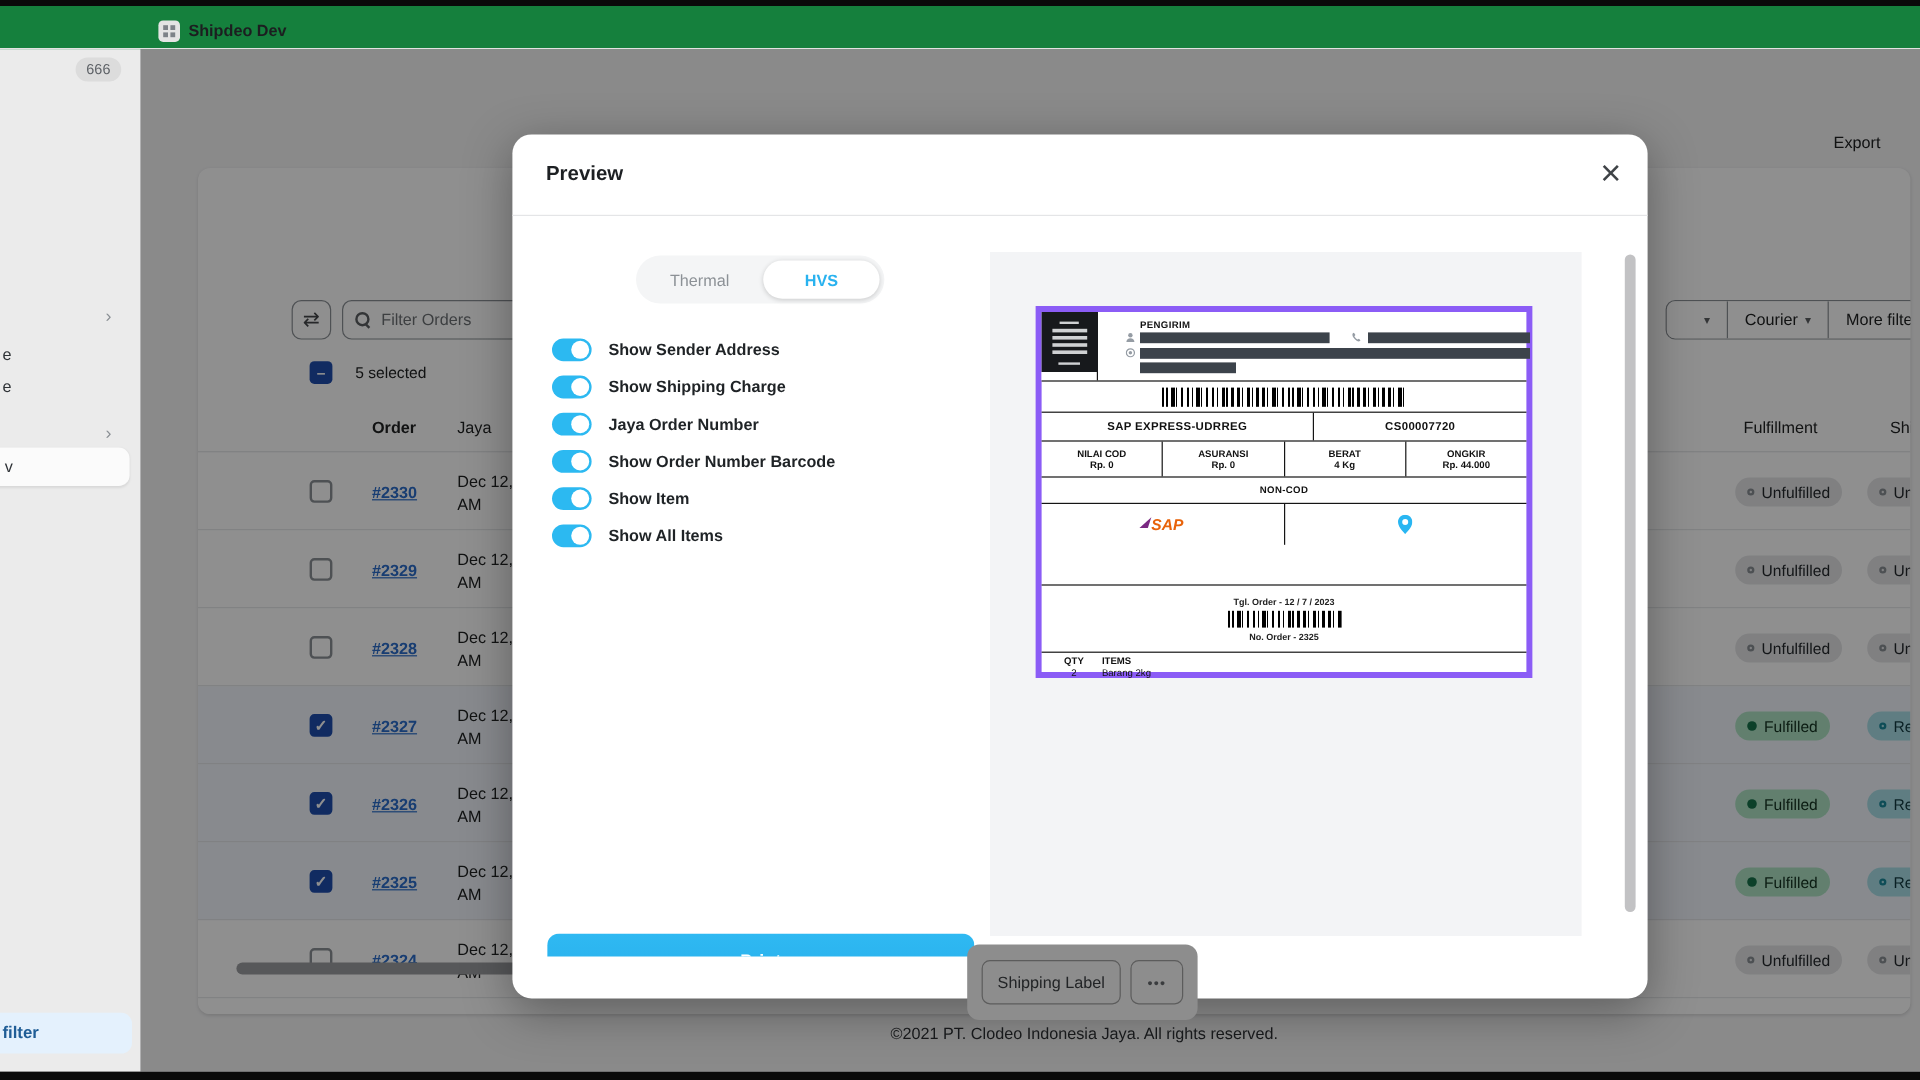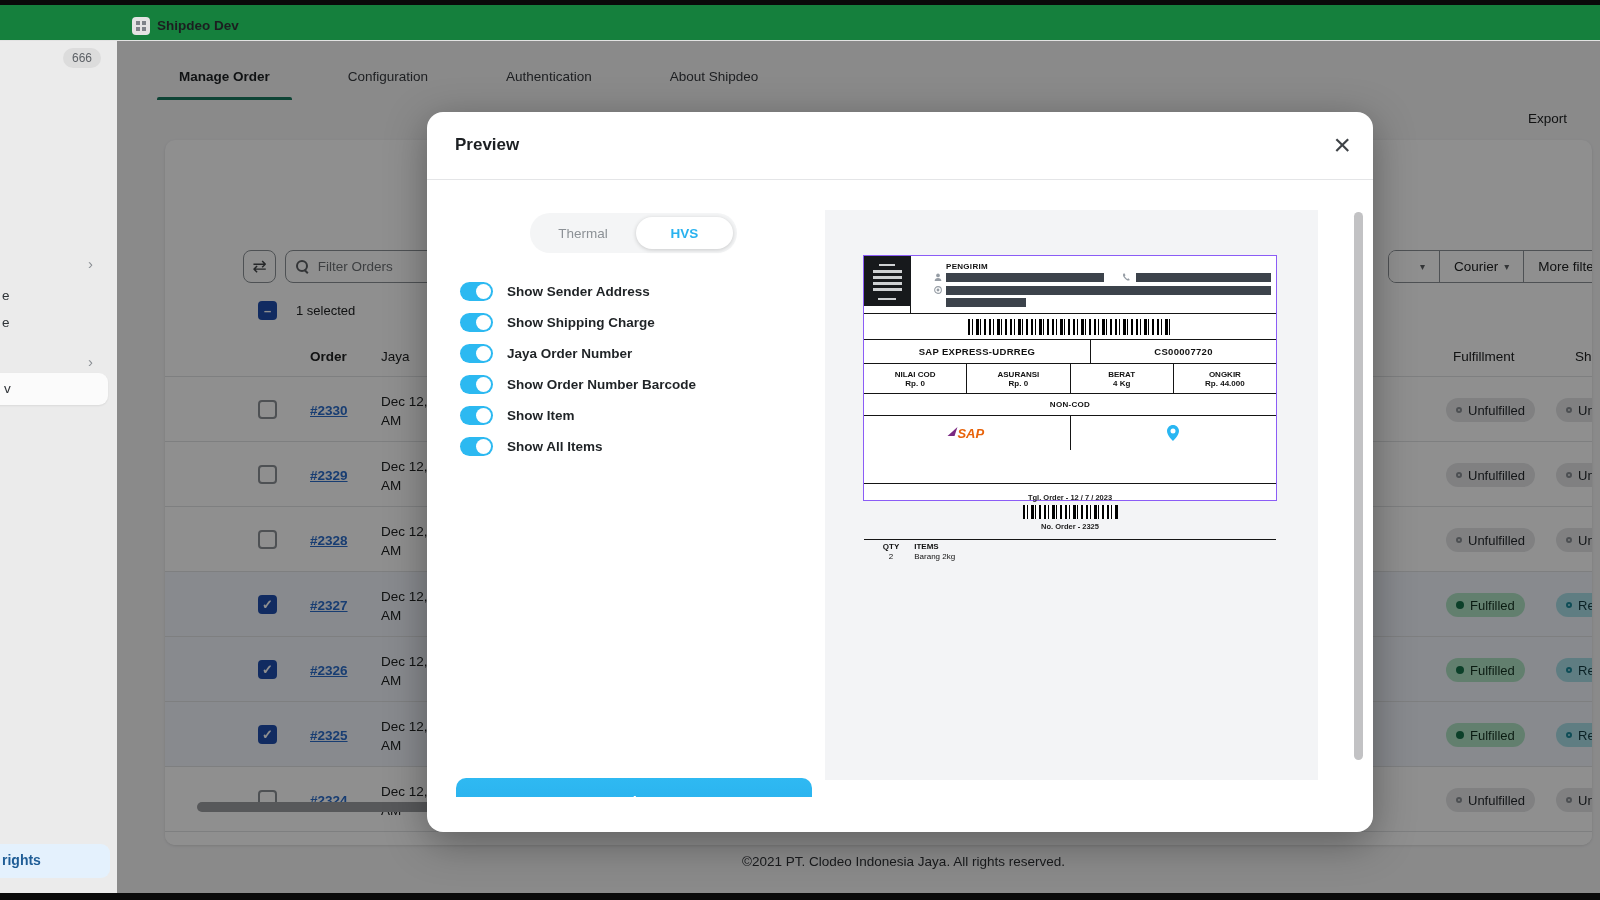--- a/index.html
+++ b/index.html
@@ -122,21 +122,21 @@
   .toggle-label { margin-left:14px; font-size:13.5px; font-weight:600; color:#1f2326; }
 
   .print-clip { position:absolute; left:29px; top:666px; width:356px; height:19px; overflow:hidden; }
   .print-btn { width:356px; height:46px; border-radius:10px; background:linear-gradient(180deg,#2fb9f2,#27aeeb);
     color:#fff; font-size:15px; font-weight:700; display:flex; align-items:center; justify-content:center; }
 
   .preview-panel { position:absolute; left:398px; top:98px; width:493px; height:570px; background:#f3f4f6; }
   .vscroll { position:absolute; left:927px; top:100px; width:9px; height:548px; border-radius:5px; background:#c2c2c4; }
 
   
-  .label-doc { position:absolute; left:38px; top:45px; width:414px; height:246px; background:#fff; border:1px solid #8b5cf6;
+  .label-doc { position:absolute; left:38px; top:45px; width:414px; height:310px; background:#fff; border:5px solid #8b5cf6;
     color:#111; }
   .ld-row { position:relative; border-top:1px solid #151515; }
   .ld-header { position:relative; height:57px; border-top:none; }
   .ld-logo { position:absolute; left:0; top:0; width:47px; height:50px; background:#17191c; }
   .ld-logo .line { position:absolute; left:9px; height:3px; background:#cfd1d3; }
   .ld-logo-foot { position:absolute; left:0; top:50px; width:47px; height:7px; background:#fff; border-right:1px solid #151515; }
   .ld-h-title { position:absolute; left:82px; top:6px; font-size:8px; font-weight:700; letter-spacing:.3px; }
   .redact { position:absolute; height:9px; background:#3c434b; }
   .ld-ic { position:absolute; width:8px; height:8px; fill:#959ca4; }
   .ld-barcode-row { height:26px; display:flex; align-items:center; justify-content:center; }
@@ -200,31 +200,25 @@
   <div class="sidebar">
     <div class="sb-badge">666</div>
     <div class="sb-chevron" style="top:250px;">›</div>
     <div class="sb-frag" style="top:283px;">e</div>
     <div class="sb-frag" style="top:310px;">e</div>
     <div class="sb-chevron" style="top:348px;">›</div>
     <div class="sb-active">
       <span>v</span>
     </div>
     <div class="sb-bottom">
-      <span>rights</span>
+      <span>filter</span>
     </div>
   </div>
 
   <div class="main">
-    <div class="tabs" id="tabs">
-        <div class="tab active"><span>Manage Order</span></div>
-        <div class="tab"><span>Configuration</span></div>
-        <div class="tab"><span>Authentication</span></div>
-        <div class="tab"><span>About Shipdeo</span></div>
-      </div>
     <div class="export-label">Export</div>
 
     <div class="card">
       <div class="btn-square">
         <span>⇄</span>
       </div>
       <div class="search-box">
         <span class="mag"></span>
         <input placeholder="Filter Orders" style="">
       </div>
@@ -235,21 +229,21 @@
         <div class="filter-seg">
           <span>Courier</span>
           <span class="caret">▾</span>
         </div>
         <div class="filter-seg">
           <span>More filter</span>
         </div>
       </div>
 
       <div class="sel-checkbox">–</div>
-      <div class="sel-label">1 selected</div>
+      <div class="sel-label">5 selected</div>
 
       <div class="thead">
         <div class="th order">Order</div>
         <div class="th date">Jaya</div>
         <div class="th fulfillment">Fulfillment</div>
         <div class="th shipment">Shipment</div>
       </div>
 
       <div class="rows" id="rows">
           <div class="row">
@@ -373,20 +367,24 @@
   </div>
         </div>
       <div class="hscroll"></div>
     </div>
 
     <div class="footer-text">©2021 PT. Clodeo Indonesia Jaya. All rights reserved.</div>
   </div>
 
   <div class="overlay"></div>
 
+  <div class="bulk-bar">
+    <div class="bulk-btn shipping">Shipping Label</div>
+    <div class="bulk-btn more">•••</div>
+  </div>
 
   <div class="modal">
     <div class="modal-header">
       <div class="modal-title">Preview</div>
       <div class="modal-close">×</div>
     </div>
 
     <div class="segmented">
       <div class="seg-thermal">Thermal</div>
       <div class="seg-hvs">HVS</div>

